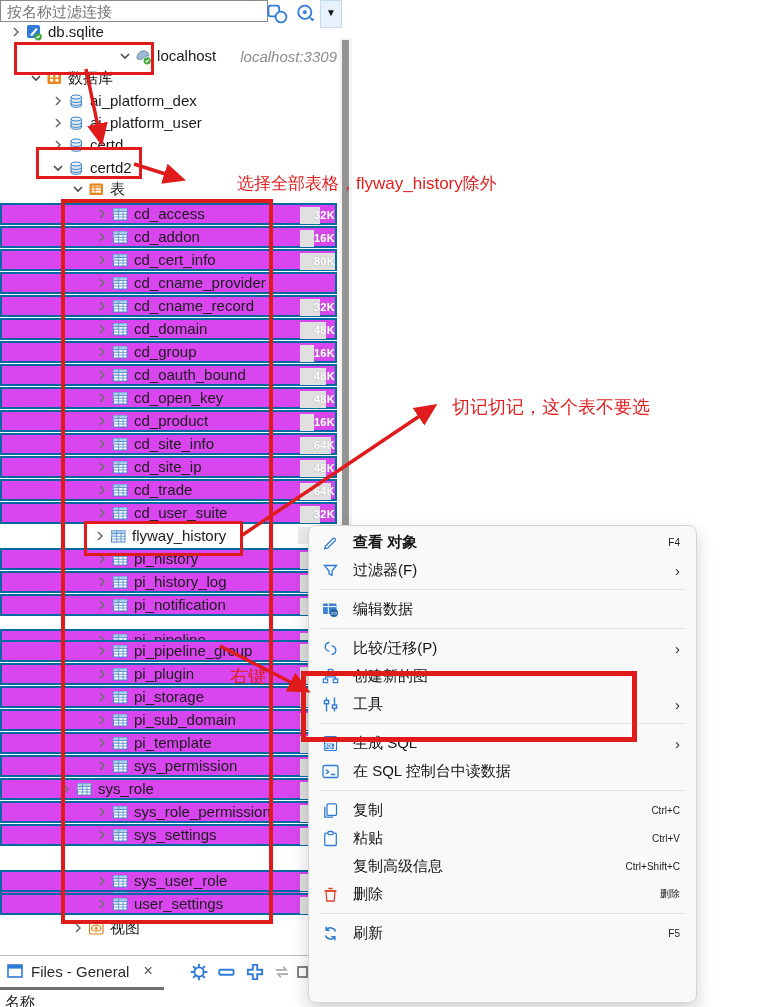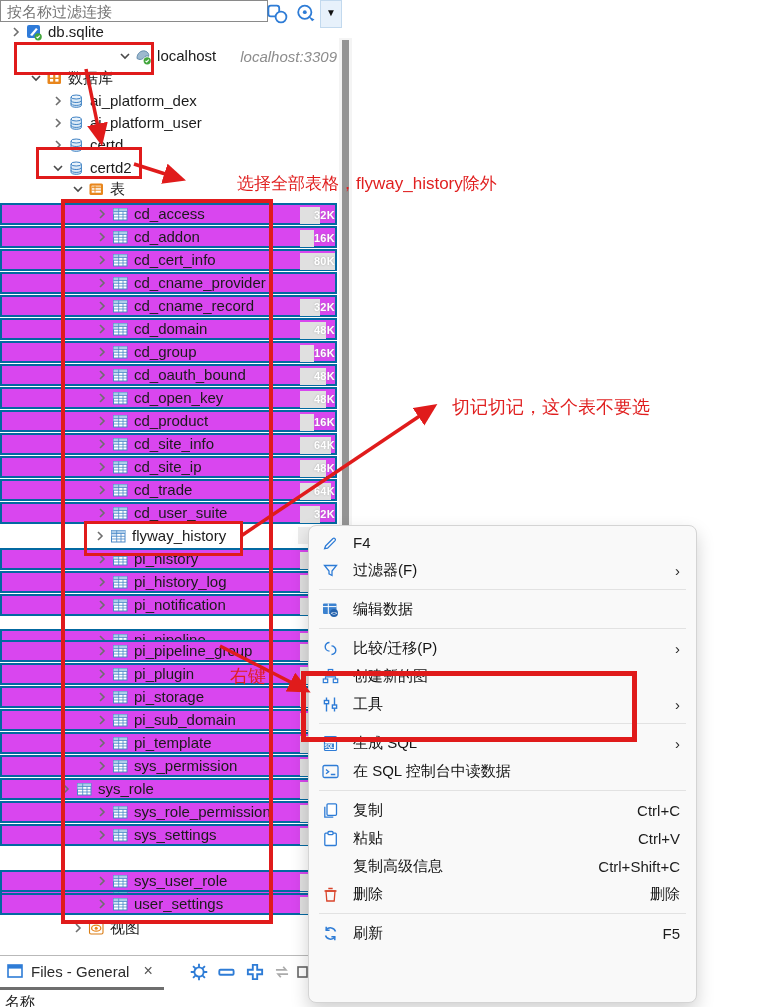--- a/index.html
+++ b/index.html
@@ -59,21 +59,21 @@
   #context-menu{
     position:absolute;left:308px;top:525px;width:389px;height:478px;box-sizing:border-box;
     background:#f9f9f9;border:1px solid #d4d4d4;border-radius:8px;
     box-shadow:0 8px 18px rgba(0,0,0,.18);padding-top:2px;z-index:30;overflow:hidden;
   }
   .menu-item{height:28px;display:flex;align-items:center;padding:0 16px 0 12px;font-size:15px;color:#141414;}
   .menu-item.bold .mi-label{font-weight:bold;}
   .mi-icon{width:20px;height:19px;flex:none;margin-right:12px;}
   .mi-icon svg{width:19px;height:19px;}
   .mi-label{flex:1;}
-  .mi-shortcut{font-size:15px;color:#1c1c1c;}
+  .mi-shortcut{font-size:10px;color:#1c1c1c;}
   .mi-sub{font-size:15px;color:#2a2a2a;}
   .menu-sep{height:1px;background:#e2e2e2;margin:5px 10px;}
   
   .red-box{position:absolute;border-style:solid;border-color:#e01b1b;z-index:40;pointer-events:none;}
   #box-localhost{left:14px;top:42px;width:134px;height:27px;border-width:3px;}
   #box-certd2{left:36px;top:147px;width:100px;height:26px;border-width:3px;}
   #box-all-tables{left:61px;top:199px;width:204px;height:717px;border-width:4px;}
   #box-flyway{left:84px;top:521px;width:153px;height:29px;border-width:3px;}
   #box-import{left:301px;top:671px;width:326px;height:61px;border-width:5px;}
   .red-note{position:absolute;color:#e01f1f;z-index:40;white-space:nowrap;pointer-events:none;}
@@ -740,20 +740,21 @@
       </svg>
   </span>
   <div id="column-header">名称</div>
 </div>
 
 <div id="context-menu">
     <div class="menu-item bold">
       <span class="mi-icon"><svg viewBox="0 0 19 19">
           <path d="M4.5 13L12 5.5a1.5 1.5 0 0 1 2.1 2.1L6.6 15.1l-3 .6.9-2.7z" fill="none" stroke="#2e7cd6" stroke-width="1.3"></path>
         </svg></span>
+      <span class="mi-label">查看 对象</span>
       <span class="mi-shortcut">F4</span>
     </div>
     <div class="menu-item">
       <span class="mi-icon"><svg viewBox="0 0 19 19">
           <path d="M3.5 4.5h12L11 10v4.5l-3-1.6V10z" fill="none" stroke="#2e7cd6" stroke-width="1.3"></path>
         </svg></span>
       <span class="mi-label">过滤器(F)</span>
       <span class="mi-sub">›</span>
     </div>
     <div class="menu-sep"></div>

